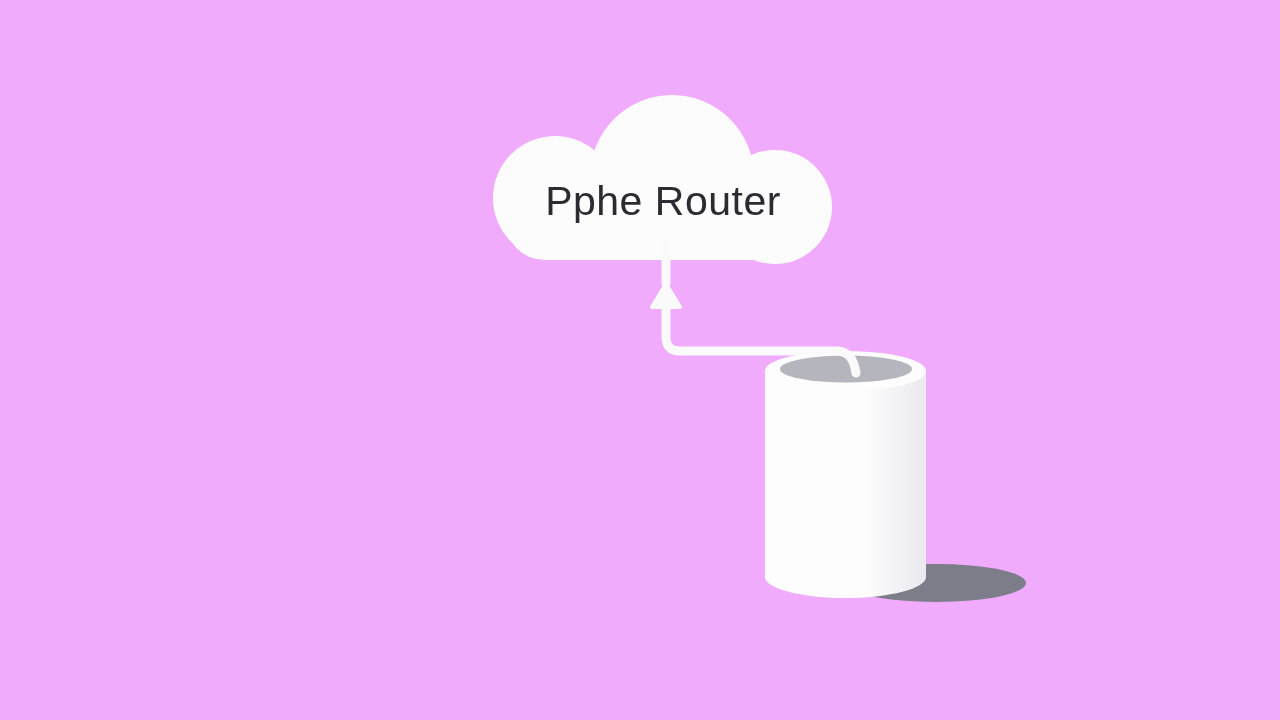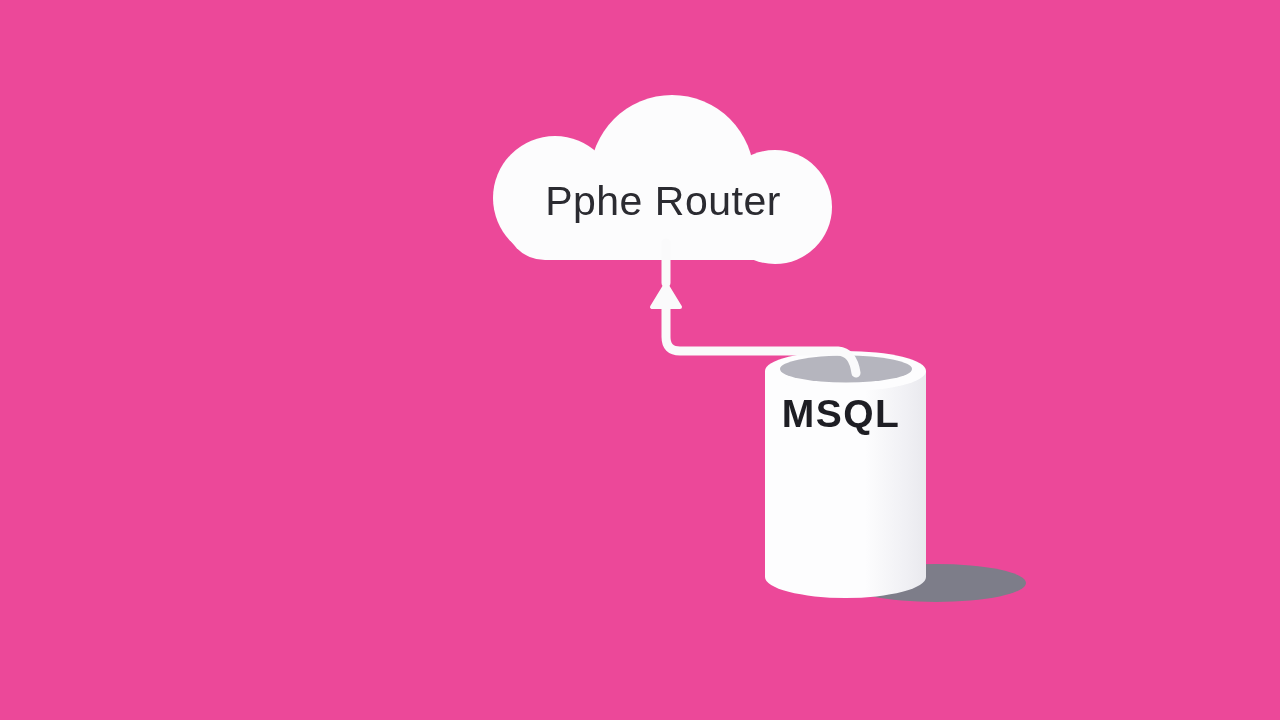--- a/index.html
+++ b/index.html
@@ -7,21 +7,21 @@
     padding: 0;
     width: 1280px;
     height: 720px;
     overflow: hidden;
     font-family: "Liberation Sans", sans-serif;
   }
   .stage {
     position: relative;
     width: 1280px;
     height: 720px;
-    background: #ec4899;
+    background: #f0abfc;
   }
   .stage svg {
     position: absolute;
     left: 0;
     top: 0;
     display: block;
   }
   .label {
     position: absolute;
     transform: translate(-50%, -50%);
@@ -77,15 +77,14 @@
 
     <g fill="none" stroke="#fafafb" stroke-width="9" stroke-linecap="round">
       <path d="M666 243 L666 283"></path>
       <path d="M666 305 L666 337 Q666 351 680 351 L838 351 C849 352 854 359 856 373"></path>
       <polygon points="666,284 652,307 680,307" fill="#fafafb" stroke="#fafafb" stroke-width="4" stroke-linejoin="round"></polygon>
     </g>
   </svg>
 
   <div class="label cloud-label">Pphe Router</div>
 
-  <div class="label db-label">MSQL</div>
 
 </div>
 
 </body></html>

